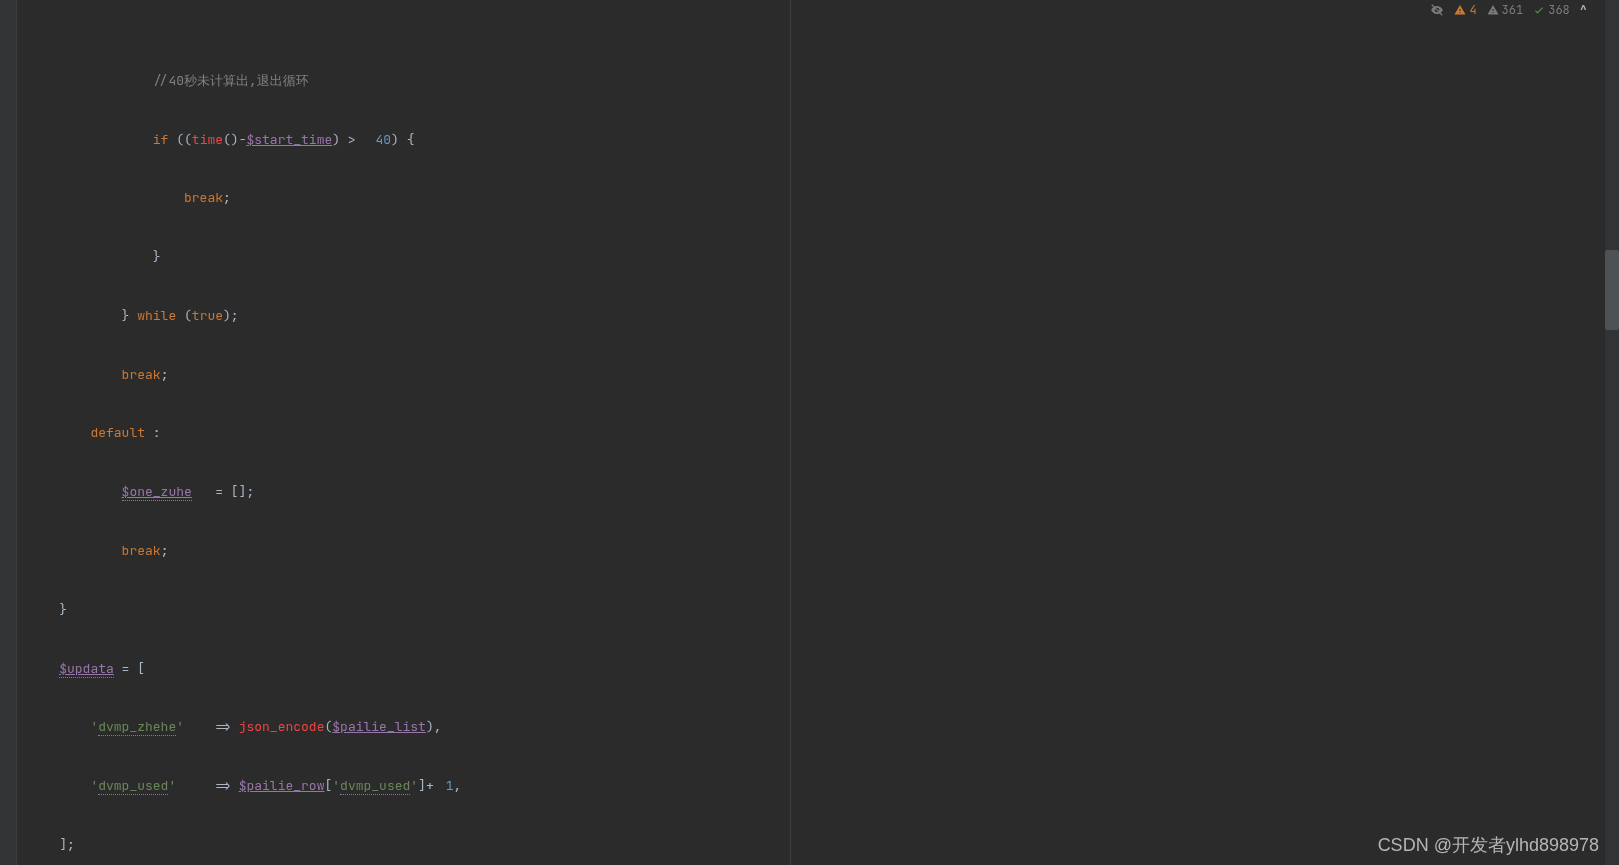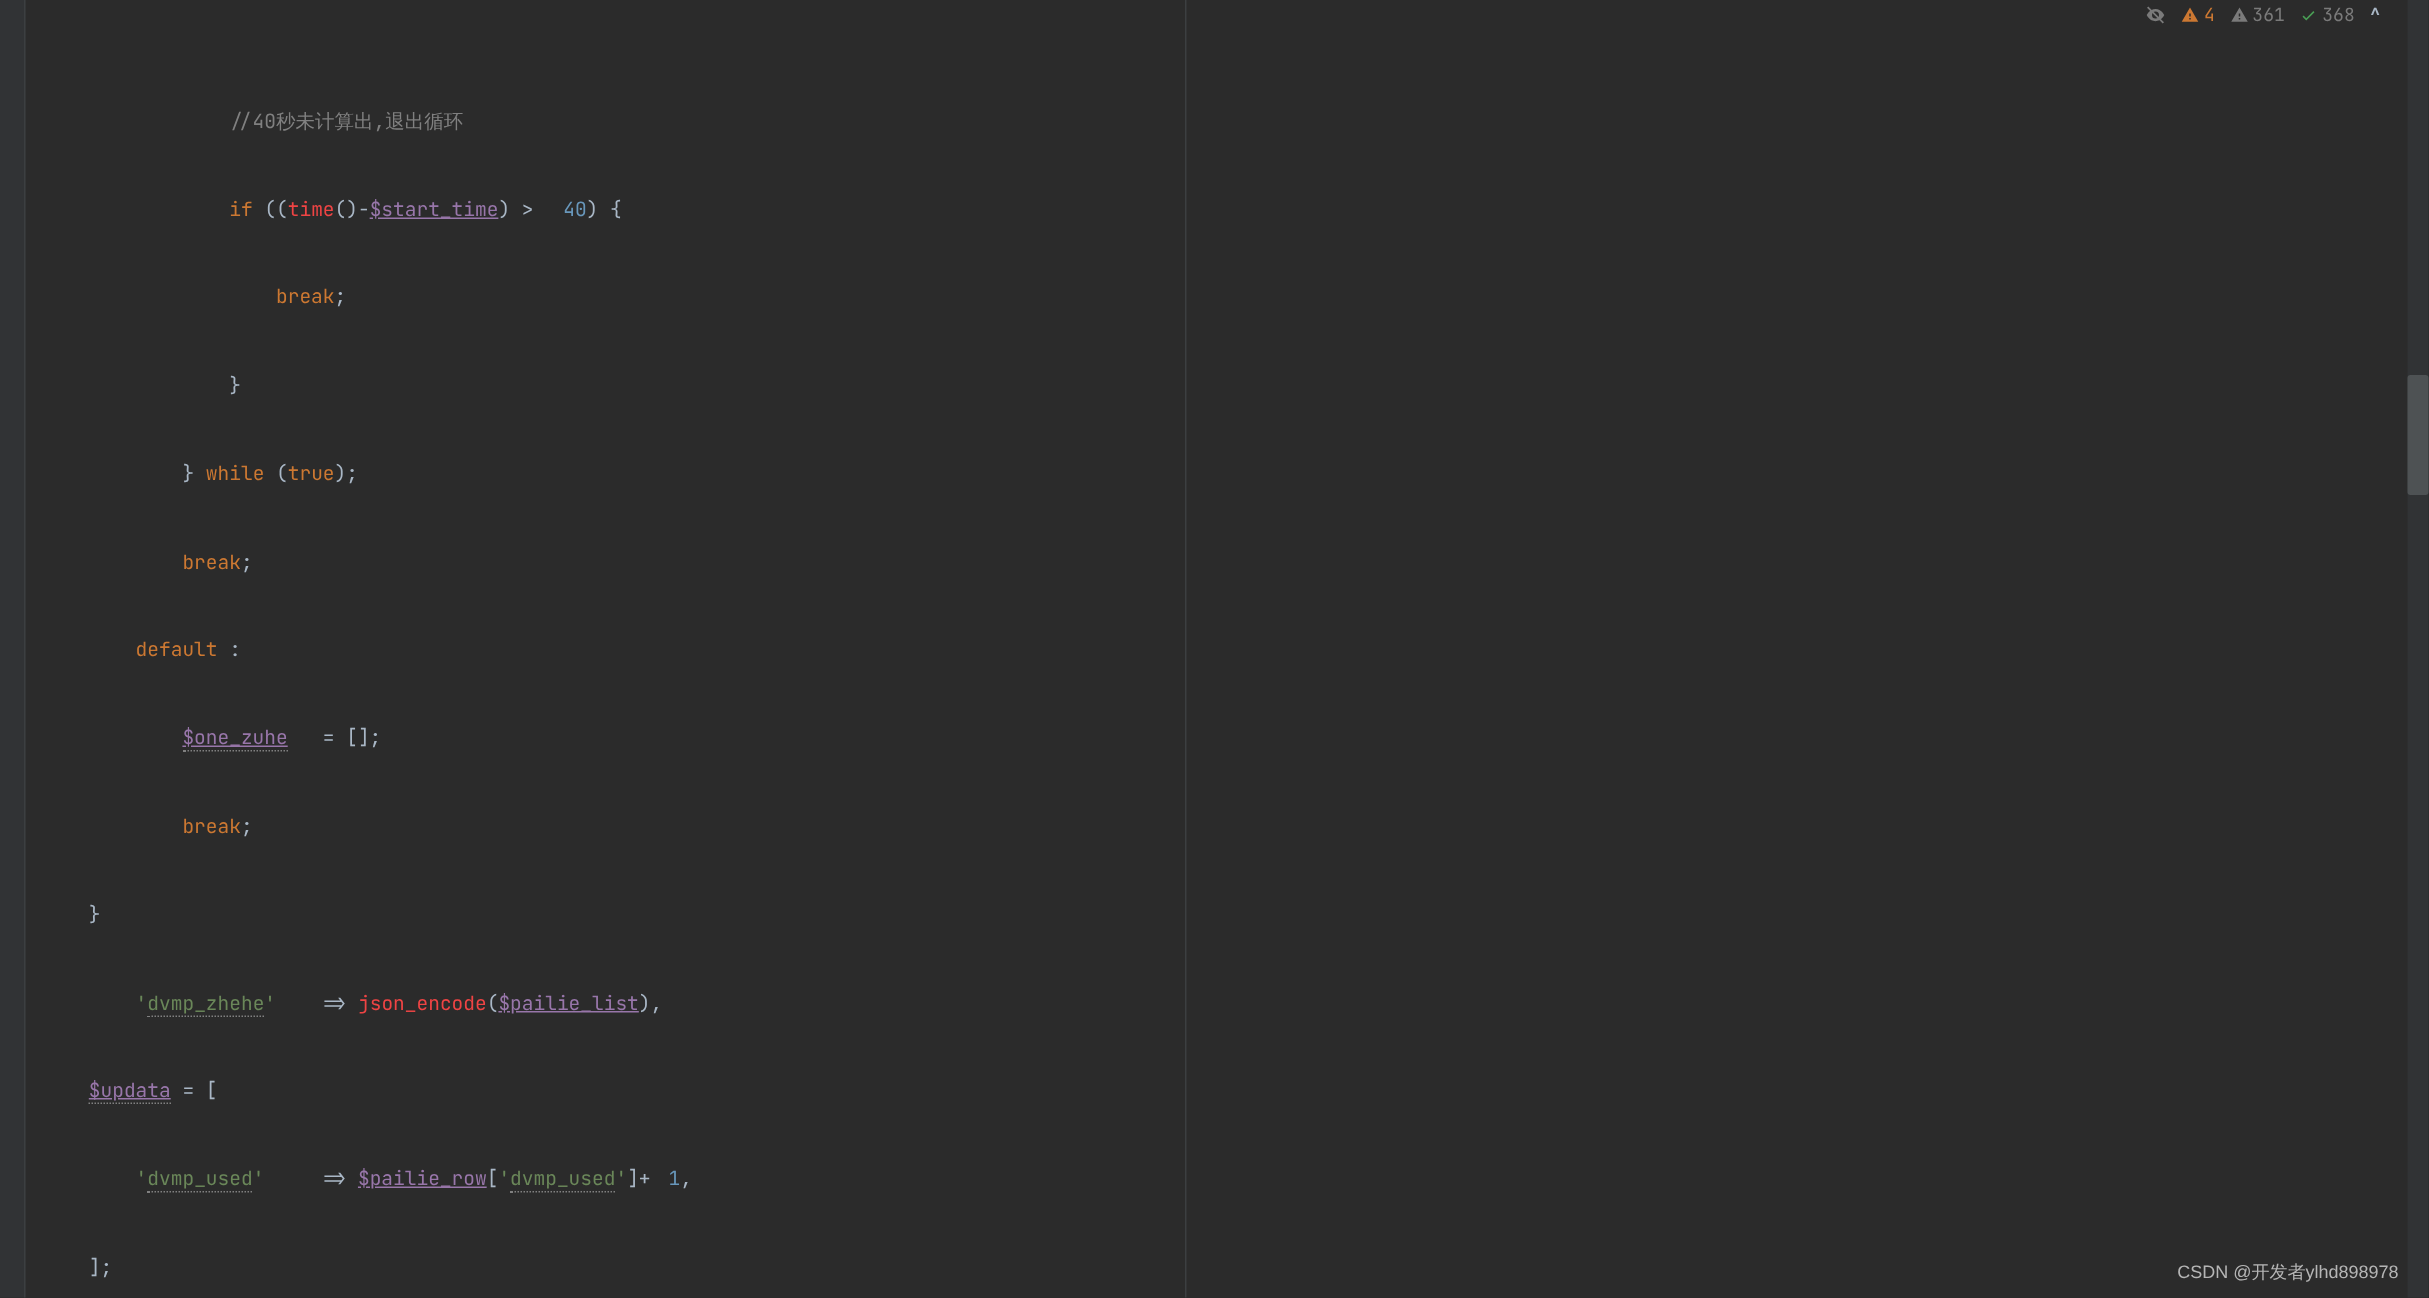--- a/index.html
+++ b/index.html
@@ -5,21 +5,21 @@
   html,body{margin:0;padding:0;width:1619px;height:865px;background:#2b2b2b;color:#a9b7c6;font-family:"JetBrains Mono","Consolas","Menlo",monospace;font-size:13px;overflow:hidden;}
   .editor{position:absolute;top:0;left:0;right:14px;bottom:0;}
   .gutter{position:absolute;top:0;left:0;width:16px;height:100%;background:#313335;border-right:1px solid #3c3f41;}
   .code{position:absolute;top:0;left:16px;right:0;bottom:0;padding-top:12px;line-height:19.6px;white-space:pre;}
   .line{height:19.6px;padding-left:12px;}
   .vline{position:absolute;top:0;bottom:0;left:790px;width:1px;background:#3c3f41;}
   .scrollbar{position:absolute;top:0;right:0;width:14px;height:100%;background:#313335;}
   .scrollbar .thumb{position:absolute;top:250px;width:14px;height:80px;background:#4e5254;border-radius:2px;}
   .statusbar{position:absolute;top:2px;right:18px;display:flex;align-items:center;gap:10px;color:#7a7a7a;font-size:12px;}
   .status-item{display:flex;align-items:center;gap:3px;}
-  .watermark{position:absolute;bottom:8px;right:20px;color:#bdbdbd;font-family:Arial,sans-serif;font-size:12px;opacity:.95;}
+  .watermark{position:absolute;bottom:8px;right:20px;color:#bdbdbd;font-family:Arial,sans-serif;font-size:18px;opacity:.95;}
   
   .kw{color:#cc7832;}          
   .var{color:#9876aa;text-decoration:underline;}         
   .str{color:#6a8759;}         
   .num{color:#6897bb;margin-left:12px;}         
   .fn{color:#ef4444;}          
   .cmt{color:#808080;}         
   .und{border-bottom:1px dotted #808080;}
   svg{display:block;}
 </style>
@@ -34,22 +34,22 @@
     <div class="line">                <span class="cmt">//40秒未计算出,退出循环</span></div>
     <div class="line">                <span class="kw">if</span><span> ((</span><span class="fn">time</span><span>()-</span><span class="var">$start_time</span><span>) &gt; </span><span class="num">40</span><span>) {</span></div>
     <div class="line">                    <span class="kw">break</span><span>;</span></div>
     <div class="line">                <span>}</span></div>
     <div class="line">            <span>} </span><span class="kw">while</span><span> (</span><span class="kw">true</span><span>);</span></div>
     <div class="line">            <span class="kw">break</span><span>;</span></div>
     <div class="line">        <span class="kw">default</span><span> :</span></div>
     <div class="line">            <span class="var und">$one_zuhe</span><span>   = [];</span></div>
     <div class="line">            <span class="kw">break</span><span>;</span></div>
     <div class="line">    <span>}</span></div>
+    <div class="line">    <span class="var und">$updata</span><span> = [</span></div>
     <div class="line">        <span class="str">'</span><span class="str und">dvmp_zhehe</span><span class="str">'</span><span>    =&gt; </span><span class="fn">json_encode</span><span>(</span><span class="var">$pailie_list</span><span>),</span></div>
-    <div class="line">    <span class="var und">$updata</span><span> = [</span></div>
     <div class="line">        <span class="str">'</span><span class="str und">dvmp_used</span><span class="str">'</span><span>     =&gt; </span><span class="var">$pailie_row</span><span>[</span><span class="str">'</span><span class="str und">dvmp_used</span><span class="str">'</span><span>]+</span><span class="num">1</span><span>,</span></div>
     <div class="line">    <span>];</span></div>
     
     
     
     
     
     
     
     

